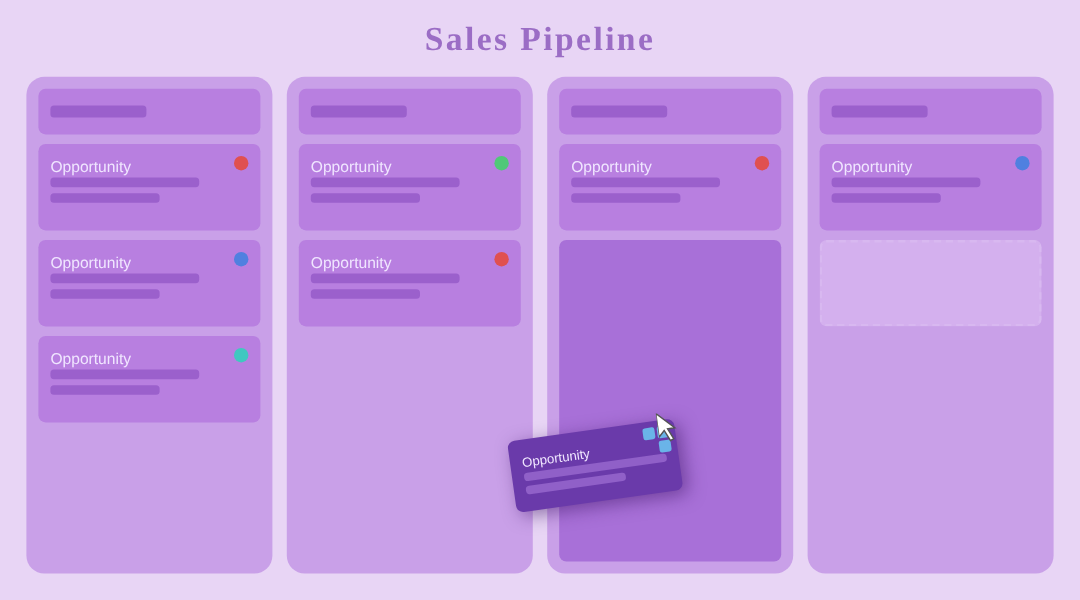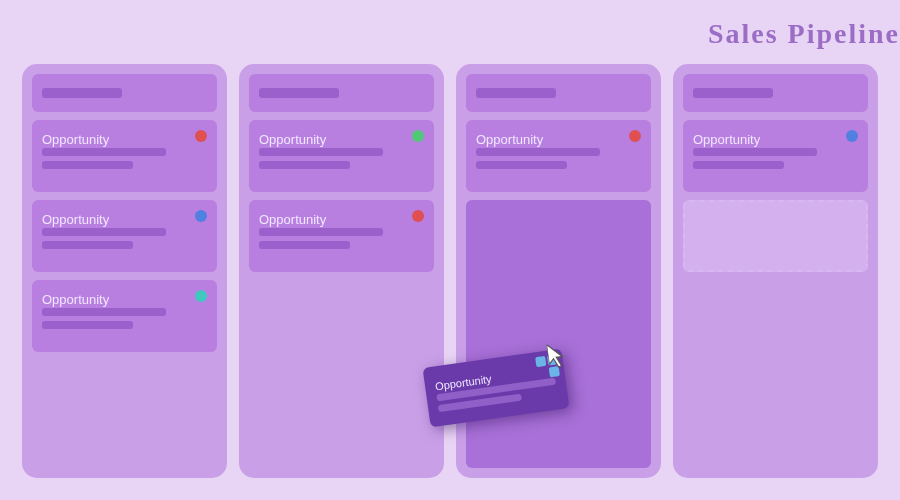--- a/index.html
+++ b/index.html
@@ -6,21 +6,21 @@
 
     body {
       width: 900px;
       height: 500px;
       background-color: #e8d5f5;
       font-family: Georgia, serif;
       overflow: hidden;
     }
 
     .page-title {
-      text-align: right;
+      text-align: center;
       padding: 18px 0 14px;
       font-size: 28px;
       font-weight: bold;
       color: #9b6dc5;
       letter-spacing: 2px;
     }
 
     .board {
       display: flex;
       gap: 12px;

